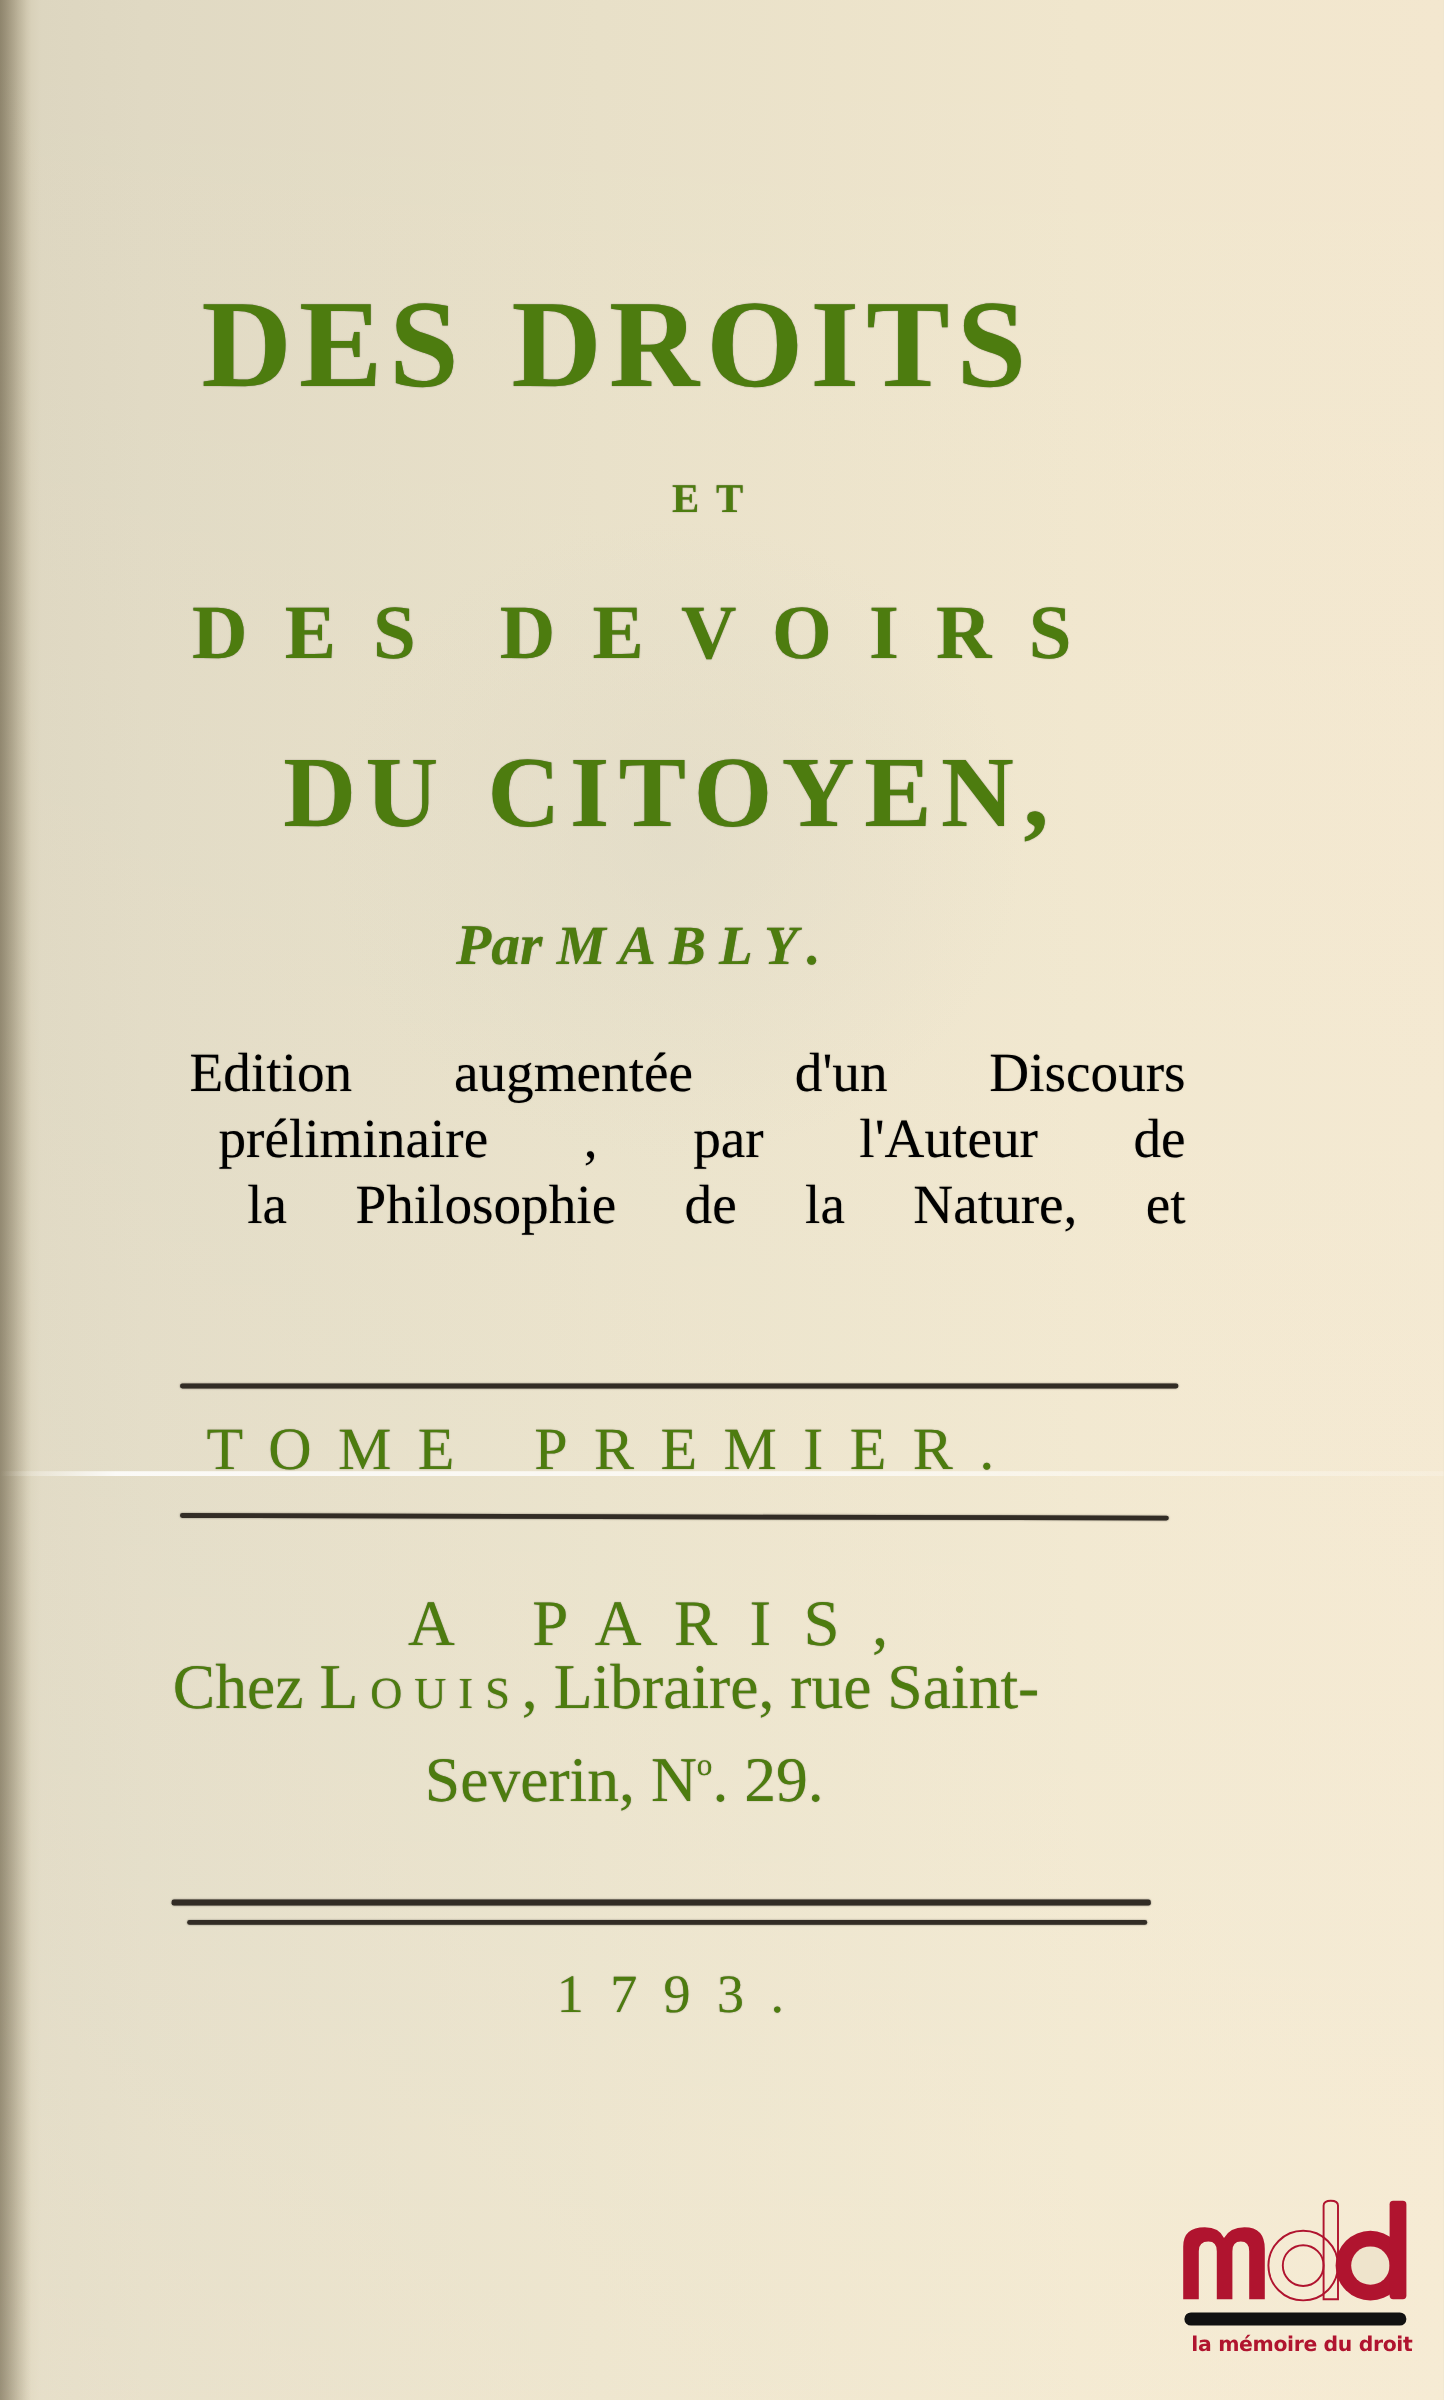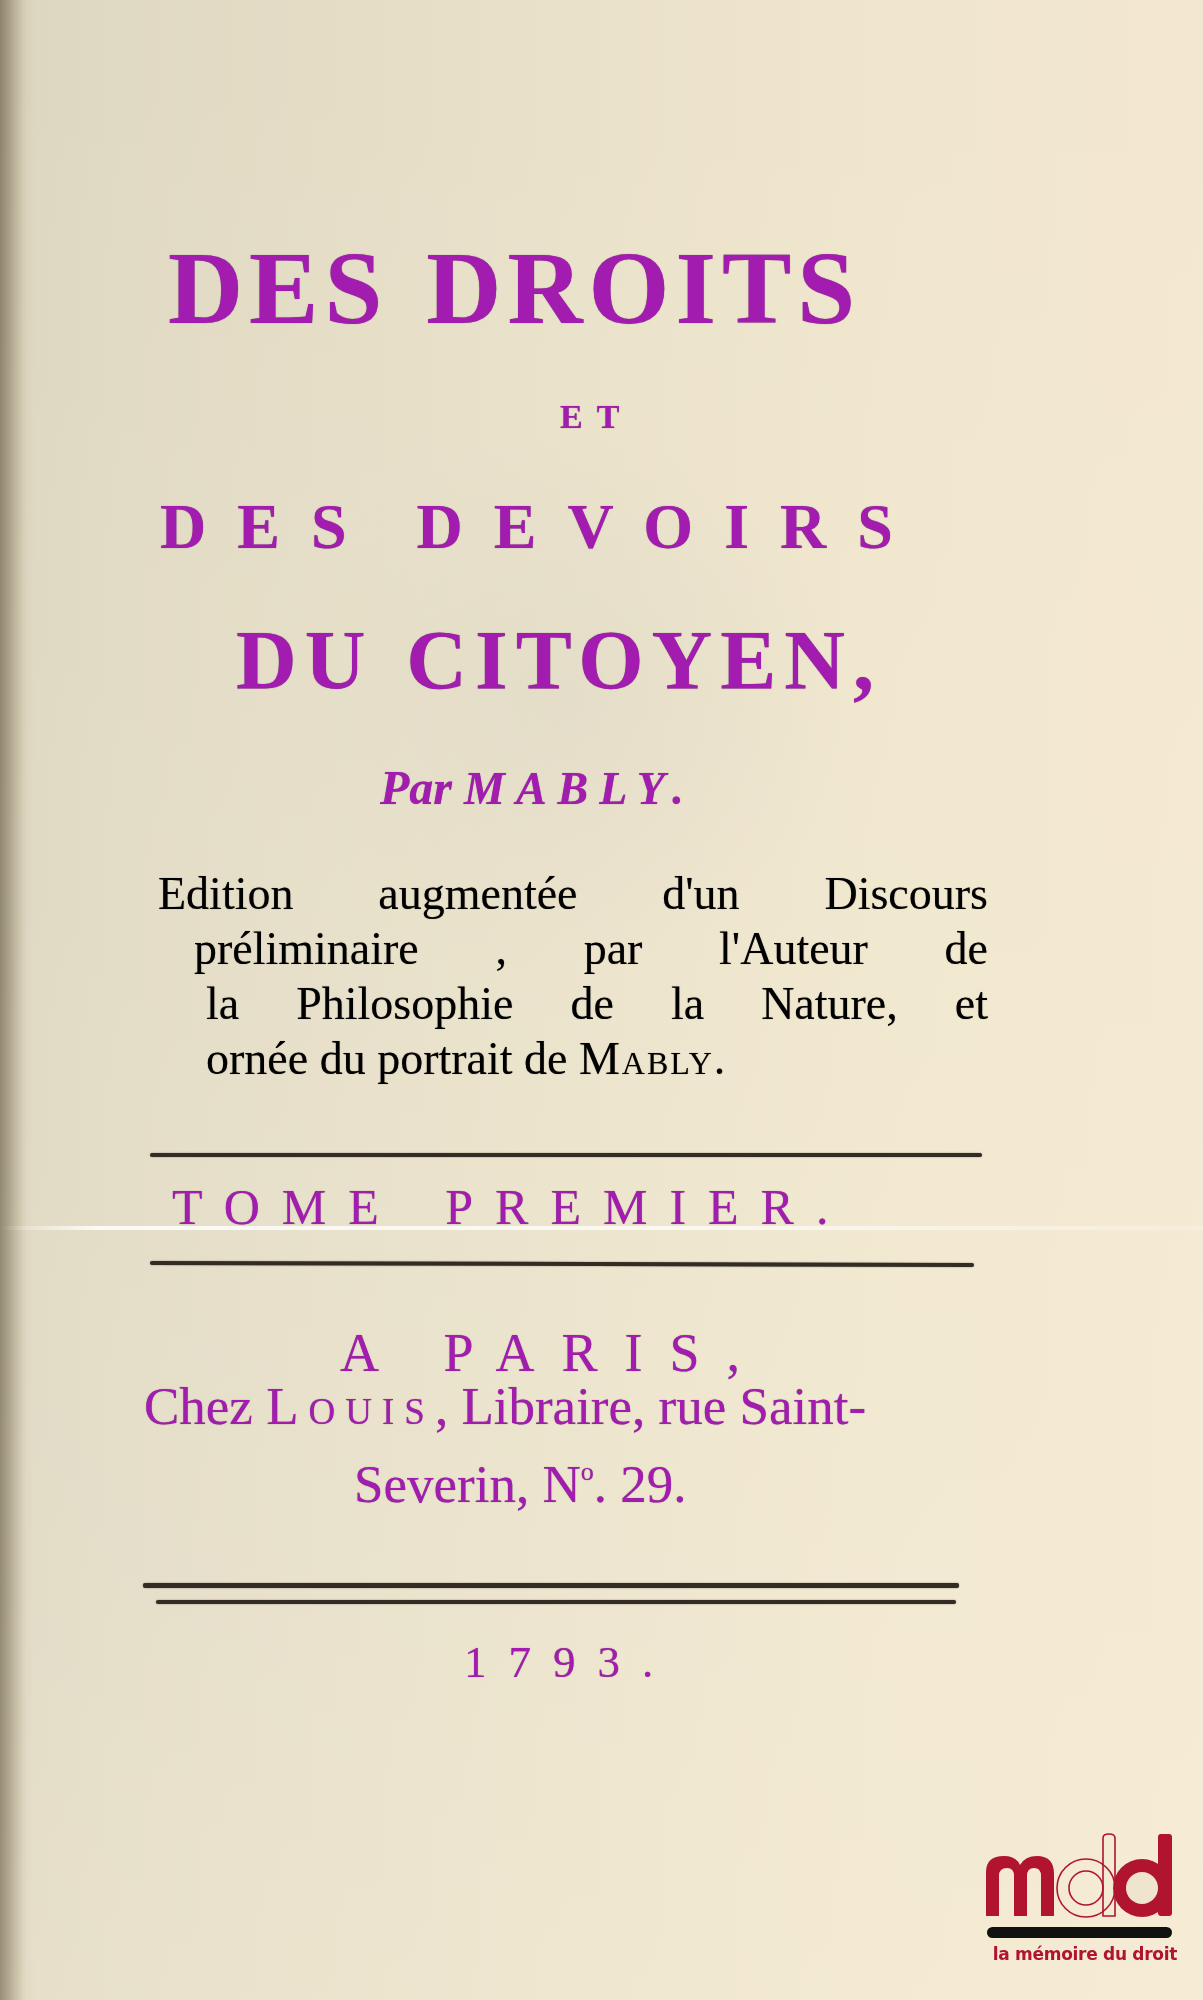--- a/index.html
+++ b/index.html
@@ -39,21 +39,21 @@
   }
   .light-streak {
     position: absolute;
     left: 0; top: 1226px;
     width: 1203px; height: 4px;
     background: linear-gradient(90deg, rgba(255,255,255,0.0), rgba(255,255,255,0.85) 8%, rgba(255,255,255,0.7) 60%, rgba(255,255,255,0.2));
   }
   .line {
     position: absolute;
     white-space: nowrap;
-    color: #a21caf;
+    color: #4d7c0f;
     text-shadow: 0 0 1px rgba(40,35,28,0.55);
     font-family: Liberation Serif, serif;
   }
   #title-1 {
     top: 228px;
     left: 168px;
     width: 840px;
     text-align: left;
     font-size: 104px;
     font-weight: bold;
@@ -103,21 +103,21 @@
     color: #000000;
     text-shadow: 0 0 1px rgba(40,35,28,0.5);
   }
   .para .pl {
     display: block;
     text-align: justify;
     text-align-last: justify;
     white-space: nowrap;
   }
   .para .pl.indent {
-    margin-left: 36px;
+    margin-left: 24px;
   }
   .para .pl.indent2 {
     margin-left: 48px;
   }
   .smallcaps {
     font-variant: small-caps;
     letter-spacing: 2px;
   }
   .rule {
     position: absolute;
@@ -212,21 +212,20 @@
 
 <div class="line" id="byline">
   <span>Par</span>
   <span class="caps">MABLY.</span>
 </div>
 
 <div class="para" style="top:866px;">
   <span class="pl">Edition augmentée d'un Discours</span>
   <span class="pl indent">préliminaire , par l'Auteur de</span>
   <span class="pl indent2">la Philosophie de la Nature, et</span>
-  <span class="pl indent2" style="text-align-last:left; width:auto;"><span>ornée du portrait de</span> <span class="smallcaps">Mably.</span></span>
 </div>
 
 <div class="rule" style="left:150px; top:1153px; width:832px;"></div>
 <div class="line" id="tome">TOME PREMIER.</div>
 <div class="light-streak"></div>
 <div class="rule" style="left:150px; top:1262px; width:824px; transform:rotate(0.15deg);"></div>
 
 <div class="line" id="place">A PARIS,</div>
 <div class="line" id="pub-1">
   <span>Chez</span>

